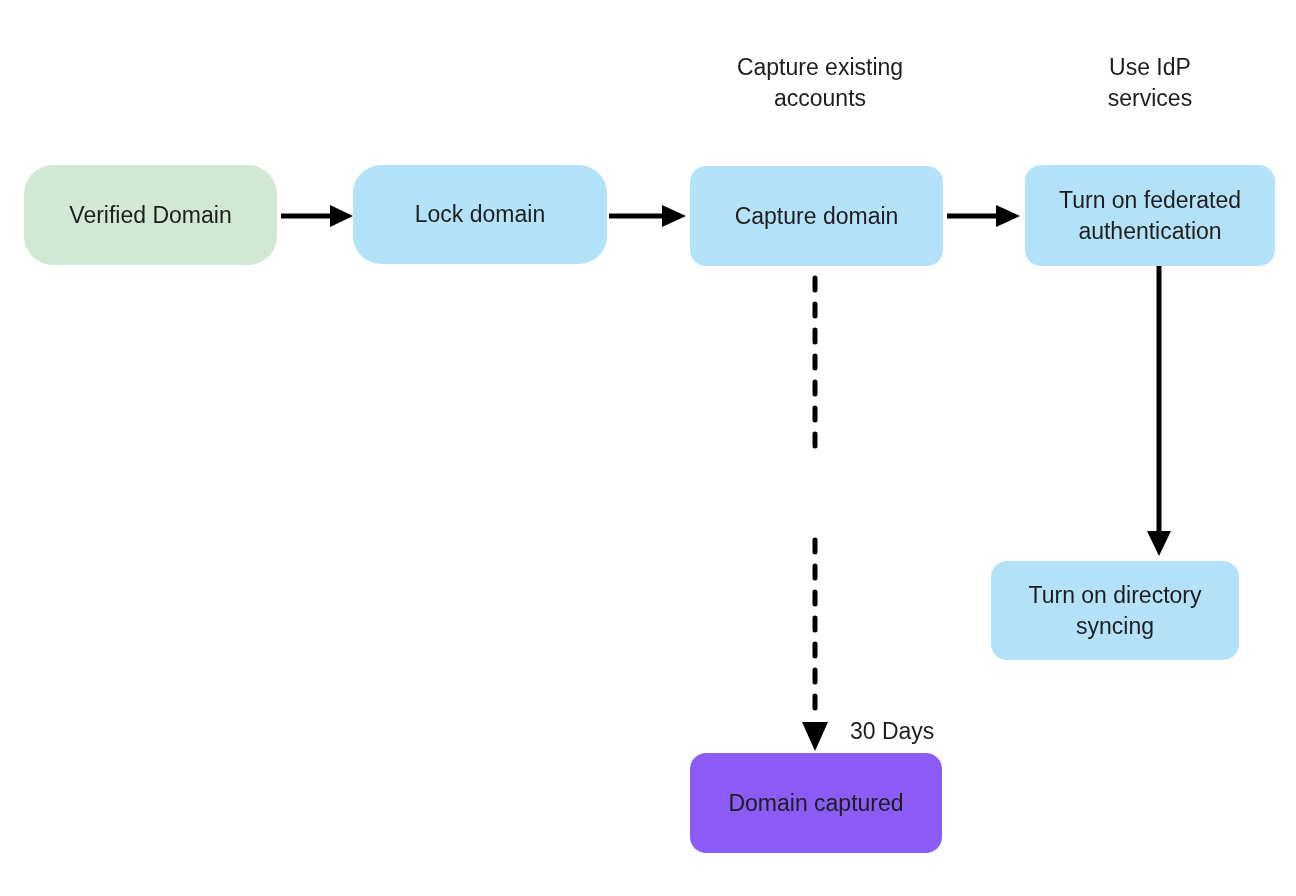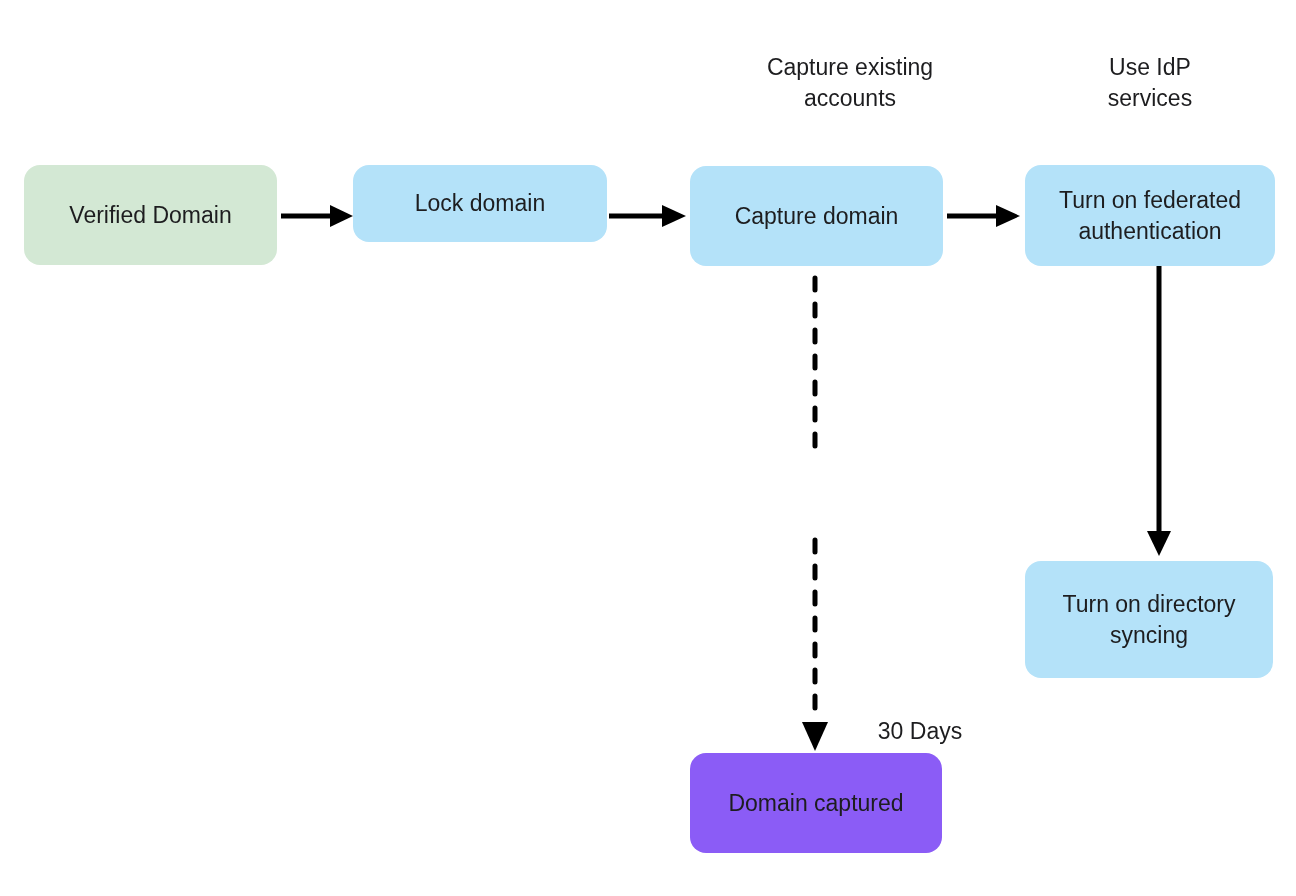--- a/index.html
+++ b/index.html
@@ -42,43 +42,43 @@
     border-radius: 16px;
     display: flex;
     align-items: center;
     justify-content: center;
     text-align: center;
     font-size: 23px;
     line-height: 31px;
     padding: 4px 14px;
     box-sizing: border-box;
   }
-  .node.green  { background: #d3e8d4; }
+  .node.green  { background: #d3e8d4; border-radius: 29px; }
   .node.blue   { background: #b4e2f9; }
   .node.orange { background: #8b5cf6; }
 
   #node-verified-domain   { left: 24px;   top: 165px; width: 253px; height: 100px; }
-  #node-lock-domain       { left: 353px;  top: 165px; width: 254px; height: 77px;  }
+  #node-lock-domain       { left: 353px;  top: 165px; width: 254px; height: 99px; border-radius: 28px;  }
   #node-capture-domain    { left: 690px;  top: 166px; width: 253px; height: 100px; }
   #node-federated-auth    { left: 1025px; top: 165px; width: 250px; height: 101px; }
-  #node-directory-syncing { left: 1025px; top: 561px; width: 248px; height: 117px;  }
+  #node-directory-syncing { left: 991px; top: 561px; width: 248px; height: 99px;  }
   #node-domain-captured   { left: 690px;  top: 753px; width: 252px; height: 100px; }
 
   .note {
     position: absolute;
     font-size: 23px;
     line-height: 31px;
     text-align: center;
     white-space: pre-line;
   }
   #note-limit-domain      { left: 326px;  top: 30px;  width: 310px; }
-  #note-capture-existing  { left: 700px;  top: 52px;  width: 300px; }
+  #note-capture-existing  { left: 670px;  top: 52px;  width: 300px; }
   #note-use-idp           { left: 1000px; top: 52px;  width: 300px; }
   #note-account-transfer  { left: 666px;  top: 464px; width: 300px; }
-  #note-thirty-days       { left: 850px;  top: 716px; width: 140px; text-align: center; }
+  #note-thirty-days       { left: 850px;  top: 716px; width: 140px; text-align: left; }
 </style>
 </head>
 <body>
 
 <div class="canvas">
 
   <svg class="arrows" viewBox="0 0 1296 896" xmlns="http://www.w3.org/2000/svg">
     <g>
       <line class="arrow-line" x1="281" y1="216" x2="332" y2="216"></line>
       <polygon class="arrow-head" points="330,205 330,227 353,216"></polygon>

